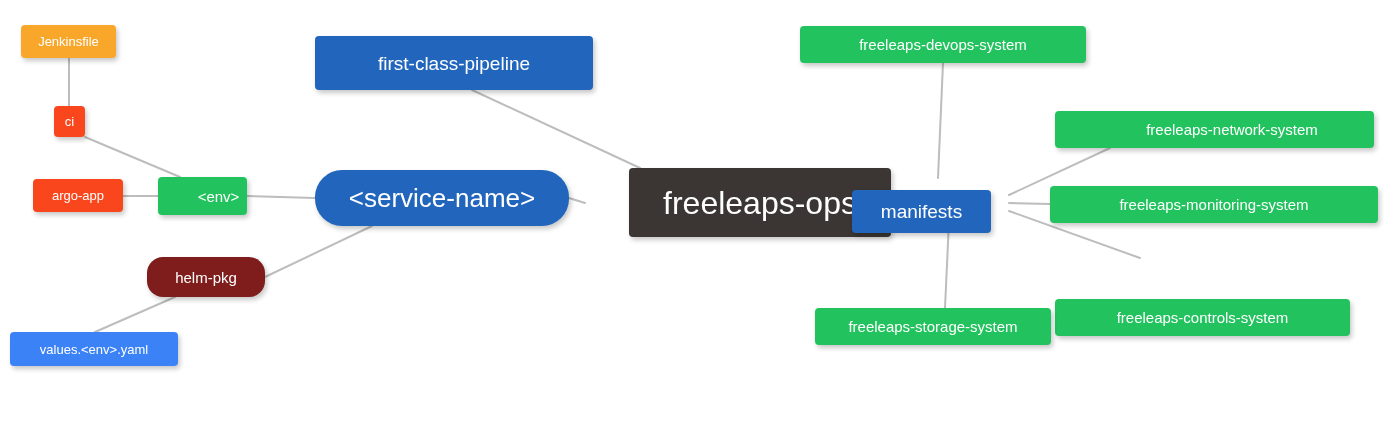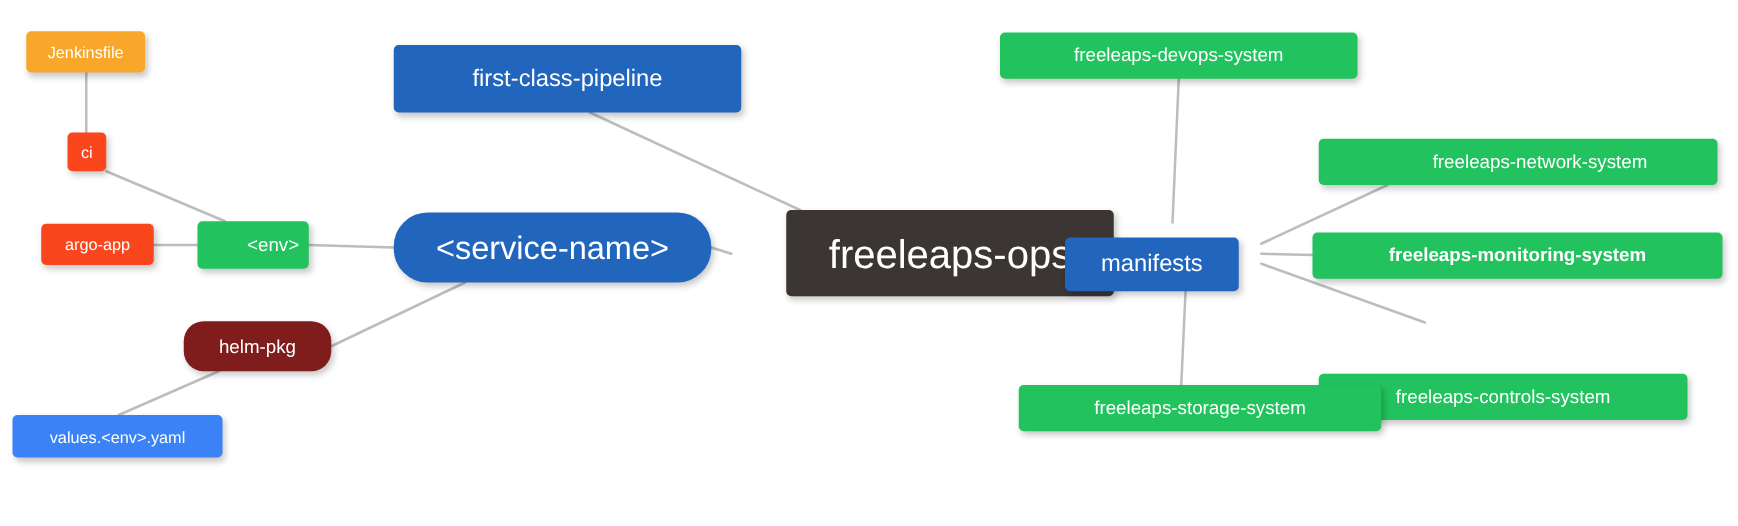--- a/index.html
+++ b/index.html
@@ -107,23 +107,23 @@
       </div>
       <div class="node lvl-4" style="left: 10px; top: 332px; width: 168px; height: 34px; background: #3b82f6;">
         <span class="node-label">values.&lt;env&gt;.yaml</span>
       </div>
       <div class="node lvl-3" style="left: 800px; top: 26px; width: 286px; height: 37px; background: rgb(34, 195, 94);">
         <span class="node-label">freeleaps-devops-system</span>
       </div>
       <div class="node lvl-3" style="left: 1055px; top: 111px; width: 319px; height: 37px; background: rgb(34, 195, 94); padding-left: 35px;">
         <span class="node-label">freeleaps-network-system</span>
       </div>
-      <div class="node lvl-3" style="left: 1050px; top: 186px; width: 328px; height: 37px; background: rgb(34, 195, 94); font-weight: bold;">
+      <div class="node lvl-3" style="left: 1050px; top: 186px; width: 328px; height: 37px; background: rgb(34, 195, 94);">
         <span class="node-label">freeleaps-monitoring-system</span>
       </div>
       <div class="node lvl-3" style="left: 1055px; top: 258px; width: 295px; height: 37px; background: rgb(34, 195, 94); margin-top: 41px;">
         <span class="node-label">freeleaps-controls-system</span>
       </div>
-      <div class="node lvl-3" style="left: 815px; top: 308px; width: 290px; height: 37px; background: rgb(34, 195, 94);">
+      <div class="node lvl-3" style="left: 815px; top: 308px; width: 236px; height: 37px; background: rgb(34, 195, 94);">
         <span class="node-label">freeleaps-storage-system</span>
       </div>
     </div>
 </div>
 
 </body></html>

